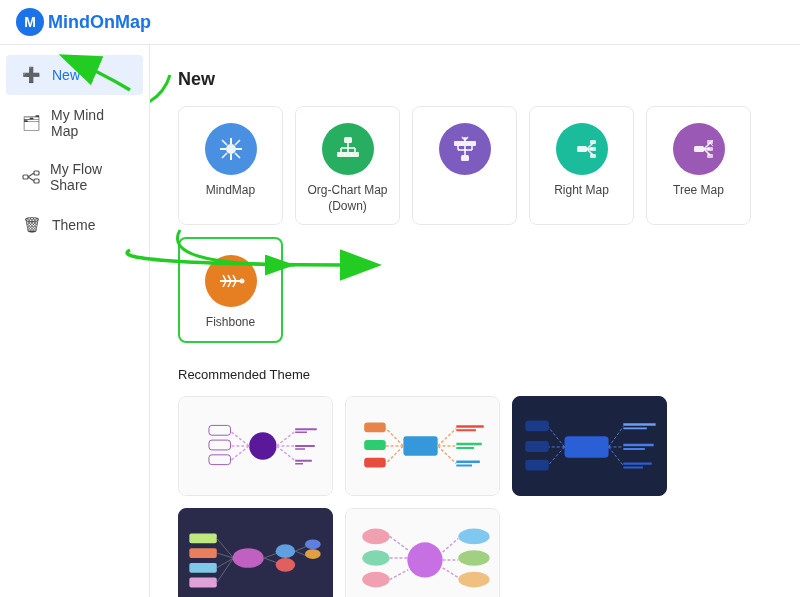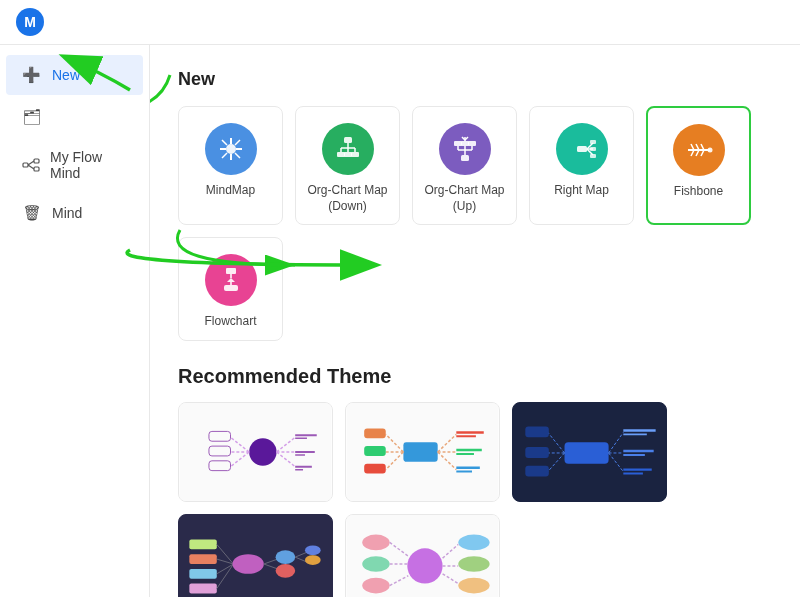--- a/index.html
+++ b/index.html
@@ -153,60 +153,62 @@
     .theme-card.dark { background: #1a2340; border-color: #1a2340; }
     .theme-card.dark2 { background: #2a2a4a; border-color: #2a2a4a; }
 
     
     .theme-preview {
       width: 100%;
       height: 100%;
     }
 
     .section-subtitle {
-      font-size: 20px;
-      font-weight: 700;
+      font-size: 13px;
+      font-weight: 400;
       color: #222;
       margin-bottom: 14px;
     }
   </style>
 </head>
 <body>
 
 <div class="header">
   <div class="logo">
     <div class="logo-icon">M</div>
+    <span>MindOnMap</span>
   </div>
 </div>
 
 <div class="layout">
 
   <div class="sidebar">
     <div class="sidebar-item active">
       <span class="sidebar-icon">➕</span>
       <span>New</span>
     </div>
     <div class="sidebar-item">
       <span class="sidebar-icon">🗂</span>
+      <span>My Mind Map</span>
     </div>
     <div class="sidebar-item">
       <span class="sidebar-icon">
         <svg width="18" height="18" viewBox="0 0 18 18" fill="none">
           <rect x="1" y="7" width="5" height="4" rx="1" stroke="#555" stroke-width="1.2"></rect>
           <rect x="12" y="3" width="5" height="4" rx="1" stroke="#555" stroke-width="1.2"></rect>
           <rect x="12" y="11" width="5" height="4" rx="1" stroke="#555" stroke-width="1.2"></rect>
           <line x1="6" y1="9" x2="12" y2="5" stroke="#555" stroke-width="1.2"></line>
           <line x1="6" y1="9" x2="12" y2="13" stroke="#555" stroke-width="1.2"></line>
         </svg>
       </span>
-      <span>My Flow Mind</span>
+      <span>My Flow Share</span>
     </div>
     <div class="sidebar-item">
       <span class="sidebar-icon">🗑</span>
-      <span>Mind</span>
+      <span>Theme</span>
     </div>
   </div>
 
   <div class="main" style="position:relative;">
 
     <svg style="position:absolute;top:0;left:0;width:100%;height:320px;pointer-events:none;z-index:10;">
 
       <defs>
         <marker id="arrowhead1" markerWidth="10" markerHeight="7" refX="10" refY="3.5" orient="auto">
           <polygon points="0 0, 10 3.5, 0 7" fill="#22cc22"></polygon>
@@ -270,69 +272,72 @@
             <line x1="22" y1="12" x2="22" y2="16" stroke="white" stroke-width="1.5"></line>
             <line x1="8" y1="16" x2="22" y2="16" stroke="white" stroke-width="1.5"></line>
             <line x1="15" y1="16" x2="15" y2="21" stroke="white" stroke-width="1.5"></line>
             <rect x="11" y="21" width="8" height="6" rx="1.5" fill="white" opacity="0.9"></rect>
 
             <line x1="15" y1="3" x2="15" y2="7" stroke="white" stroke-width="1.5"></line>
             <line x1="12" y1="3" x2="15" y2="6" stroke="white" stroke-width="1.5"></line>
             <line x1="18" y1="3" x2="15" y2="6" stroke="white" stroke-width="1.5"></line>
           </svg>
         </div>
-        <span class="template-label">Org-Chart Map (Up)</span>
       </div>
 
 
       <div class="template-card">
         <div class="template-icon ic-rightmap">
           <svg width="30" height="30" viewBox="0 0 30 30" fill="none">
             <rect x="10" y="12" width="10" height="6" rx="1.5" fill="white" opacity="0.9"></rect>
             <line x1="20" y1="15" x2="26" y2="9" stroke="white" stroke-width="1.5"></line>
             <line x1="20" y1="15" x2="26" y2="15" stroke="white" stroke-width="1.5"></line>
             <line x1="20" y1="15" x2="26" y2="21" stroke="white" stroke-width="1.5"></line>
             <rect x="23" y="6" width="6" height="4" rx="1" fill="white" opacity="0.8"></rect>
             <rect x="23" y="13" width="6" height="4" rx="1" fill="white" opacity="0.8"></rect>
             <rect x="23" y="20" width="6" height="4" rx="1" fill="white" opacity="0.8"></rect>
           </svg>
         </div>
         <span class="template-label">Right Map</span>
       </div>
 
+      <div class="template-card">
+        <div class="template-icon ic-treemap">
+          <svg width="30" height="30" viewBox="0 0 30 30" fill="none">
+            <rect x="10" y="12" width="10" height="6" rx="1.5" fill="white" opacity="0.9"></rect>
+            <line x1="20" y1="15" x2="26" y2="9" stroke="white" stroke-width="1.5"></line>
+            <line x1="20" y1="15" x2="26" y2="15" stroke="white" stroke-width="1.5"></line>
+            <line x1="20" y1="15" x2="26" y2="21" stroke="white" stroke-width="1.5"></line>
+            <line x1="26" y1="9" x2="29" y2="6" stroke="white" stroke-width="1"></line>
+            <line x1="26" y1="9" x2="29" y2="12" stroke="white" stroke-width="1"></line>
+            <rect x="23" y="6" width="6" height="4" rx="1" fill="white" opacity="0.7"></rect>
+            <rect x="23" y="13" width="6" height="4" rx="1" fill="white" opacity="0.7"></rect>
+            <rect x="23" y="20" width="6" height="4" rx="1" fill="white" opacity="0.7"></rect>
+          </svg>
+        </div>
+        <span class="template-label">Tree Map</span>
+      </div>
 
       <div class="template-card selected">
         <div class="template-icon ic-fishbone">
           <svg width="30" height="30" viewBox="0 0 30 30" fill="none">
 
             <line x1="4" y1="15" x2="26" y2="15" stroke="white" stroke-width="2"></line>
             <line x1="10" y1="15" x2="7" y2="9" stroke="white" stroke-width="1.5"></line>
             <line x1="10" y1="15" x2="7" y2="21" stroke="white" stroke-width="1.5"></line>
             <line x1="15" y1="15" x2="12" y2="9" stroke="white" stroke-width="1.5"></line>
             <line x1="15" y1="15" x2="12" y2="21" stroke="white" stroke-width="1.5"></line>
             <line x1="20" y1="15" x2="17" y2="9" stroke="white" stroke-width="1.5"></line>
             <line x1="20" y1="15" x2="17" y2="21" stroke="white" stroke-width="1.5"></line>
             <circle cx="26" cy="15" r="2.5" fill="white" opacity="0.9"></circle>
           </svg>
         </div>
         <span class="template-label">Fishbone</span>
       </div>
 
-      <div class="template-card">
-        <div class="template-icon ic-flowchart">
-          <svg width="30" height="30" viewBox="0 0 30 30" fill="none">
-            <rect x="10" y="3" width="10" height="6" rx="1" fill="white" opacity="0.9"></rect>
-            <line x1="15" y1="9" x2="15" y2="13" stroke="white" stroke-width="1.5"></line>
-            <polygon points="15,13 11,17 19,17" fill="white" opacity="0.9"></polygon>
-            <line x1="15" y1="17" x2="15" y2="20" stroke="white" stroke-width="1.5"></line>
-            <rect x="8" y="20" width="14" height="6" rx="2" fill="white" opacity="0.9"></rect>
-          </svg>
-        </div>
-        <span class="template-label">Flowchart</span>
-      </div>
 
     </div>
 
     <div class="section-subtitle">Recommended Theme</div>
     <div class="theme-grid">
 
       <div class="theme-card">
         <svg class="theme-preview" viewBox="0 0 155 100" xmlns="http://www.w3.org/2000/svg">
           <rect width="155" height="100" fill="#fafafa"></rect>
 

